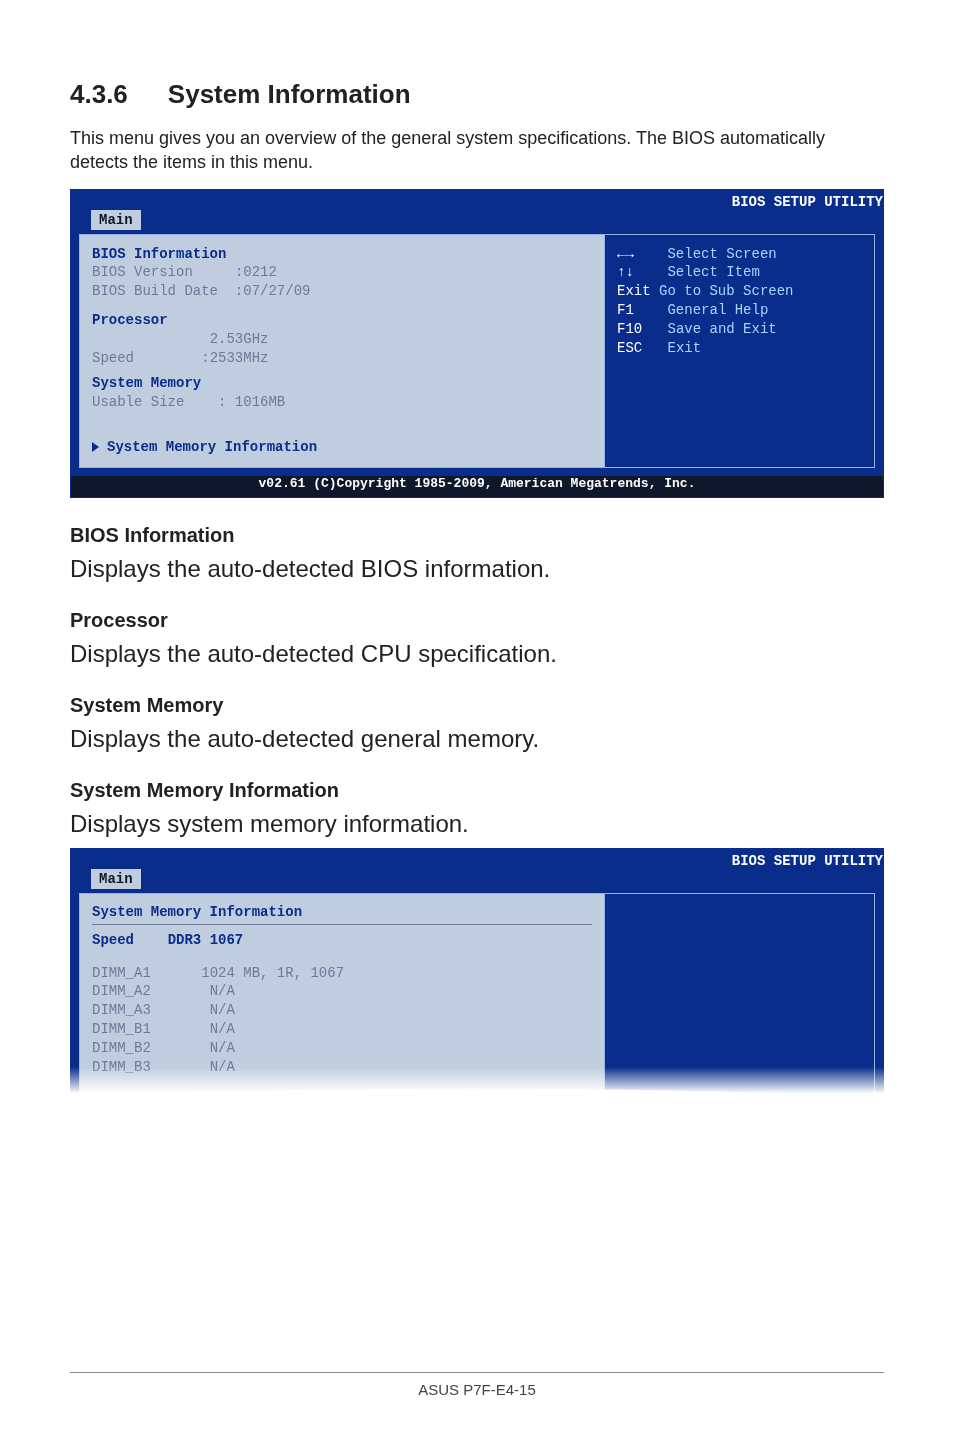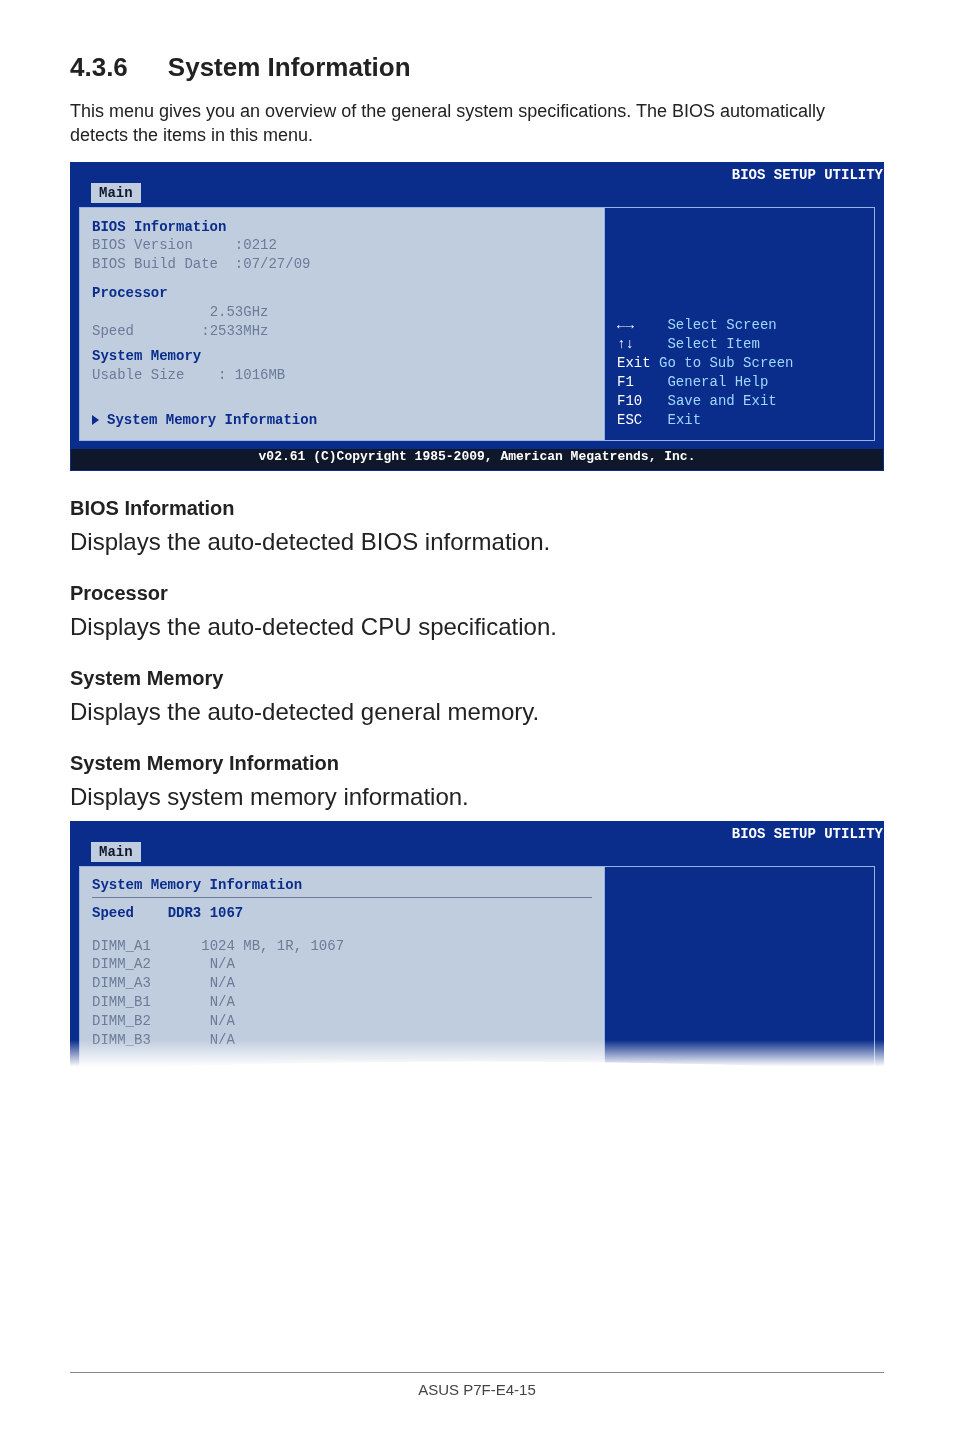--- a/index.html
+++ b/index.html
@@ -9,20 +9,21 @@
     color: #222;
     width: 954px;
     min-height: 1438px;
     padding: 52px 70px 30px 70px;
     position: relative;
   }
   h1.section-title {
     font-size: 26px;
     font-weight: bold;
     margin-bottom: 16px;
+    margin-top: 27px;
   }
   h1.section-title .num {
     margin-right: 40px;
   }
   p.body {
     font-size: 18px;
     line-height: 1.35;
     margin-bottom: 14px;
   }
   .bios-box {
@@ -67,21 +68,20 @@
   .bios-left .line { white-space: pre; line-height: 1.35; }
   .underline-row { border-bottom: 1px solid #6b7b98; display: block; margin-bottom: 6px; padding-bottom: 4px; }
   .triangle { display: inline-block; width: 0; height: 0; border-top: 5px solid transparent; border-bottom: 5px solid transparent; border-left: 7px solid #0a2d8c; margin-right: 8px; vertical-align: middle; }
   .bios-right {
     flex: 1 1 34%;
     background: #0a2d8c;
     color: #9fd7ff;
     padding: 10px 12px;
     display: flex;
     flex-direction: column;
-    justify-content: flex-end;
     border-left: 1px solid #95b3e6;
   }
   .bios-right .hl { color: #fff; }
   .bios-right .rline { white-space: pre; line-height: 1.35; }
   .bios-footer {
     background: #0f172a;
     color: #fff;
     text-align: center;
     font-size: 13px;
     padding-bottom: 6px;

